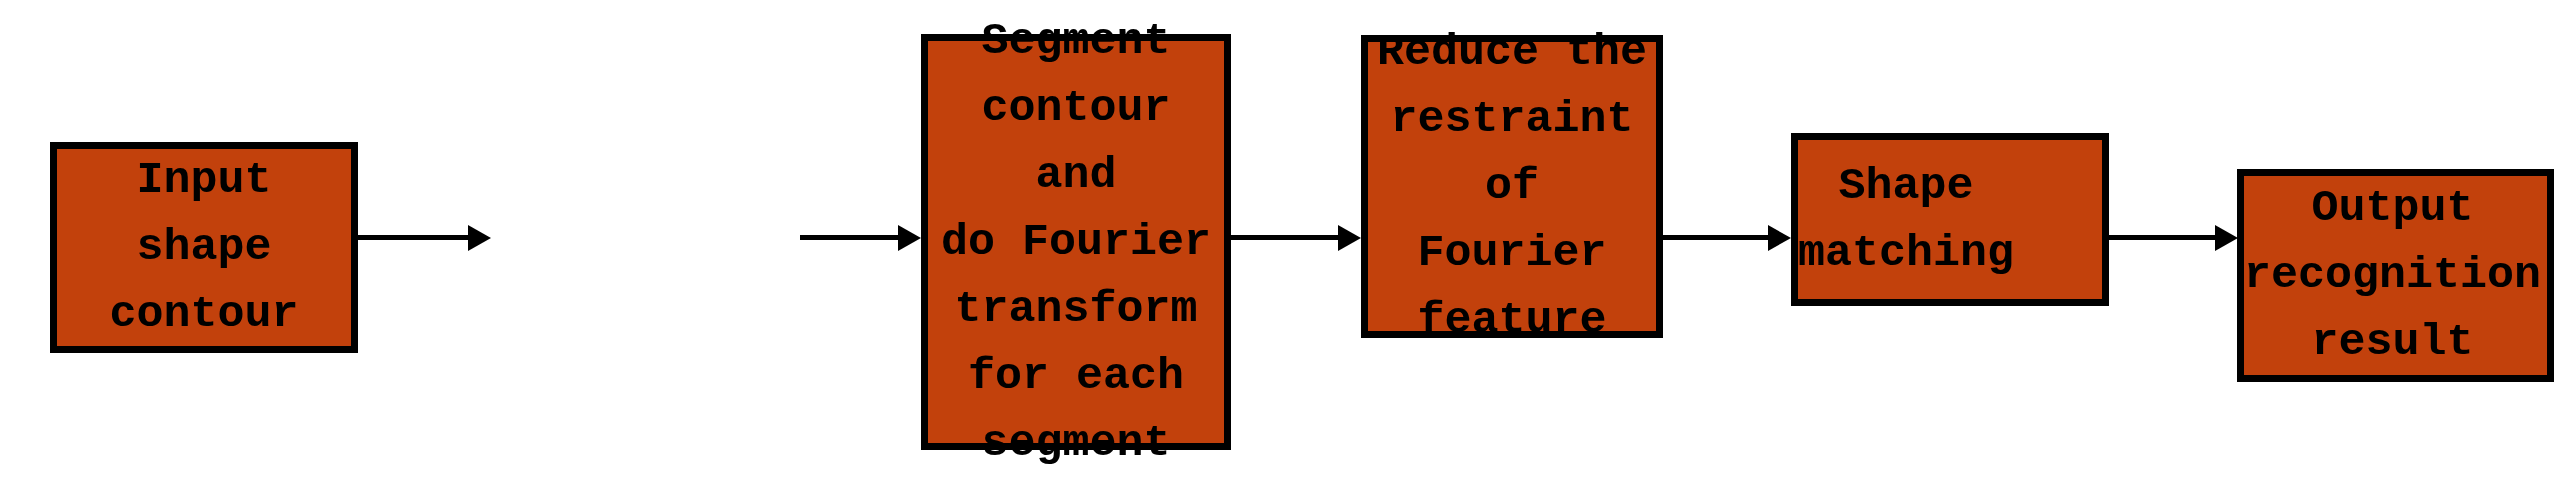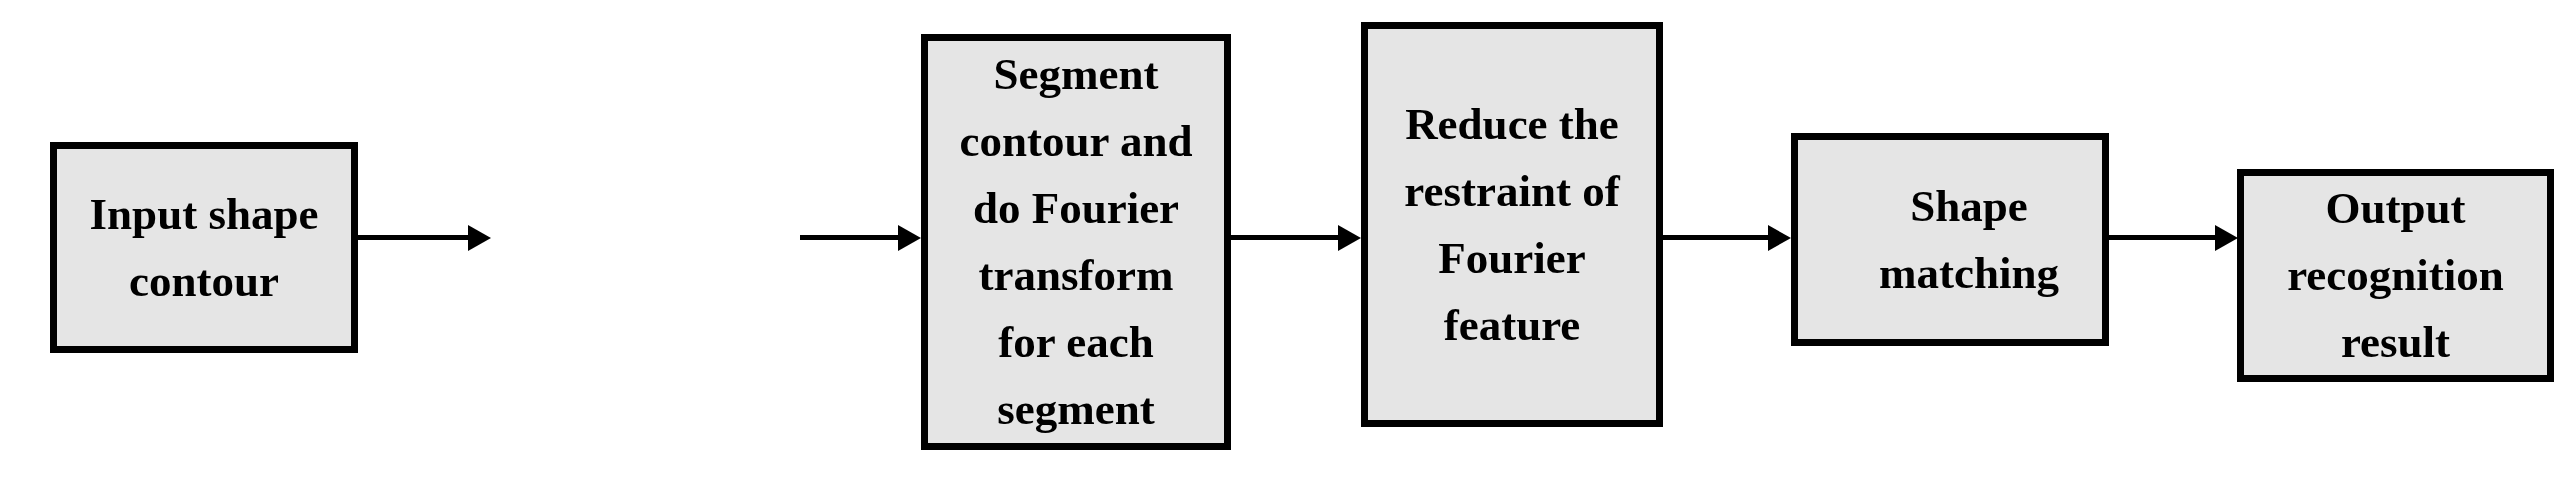--- a/index.html
+++ b/index.html
@@ -12,40 +12,40 @@
     width: 2576px;
     height: 481px;
     background: #ffffff;
     overflow: hidden;
     font-family: "Liberation Serif", "DejaVu Serif", serif;
   }
   .node {
     position: absolute;
     box-sizing: border-box;
     border: 7.8px solid #000000;
-    background: #e5e5e5;
+    background: #c2410c;
     display: flex;
     align-items: center;
-    justify-content: center;
     text-align: center;
+    font-family: Liberation Mono, monospace;
   }
   .node-label {
     display: block;
     white-space: pre-line;
     font-weight: bold;
     font-size: 45px;
     line-height: 67px;
     color: #000000;
   }
   
   #n0 { left: 50px;   top: 142px; width: 308px; height: 211px; }
   #n1 { left: 491px;  top: 30px;  width: 309px; height: 423px; }
   #n2 { left: 921px; top: 34px;  width: 310px; height: 416px; }
-  #n3 { left: 1361px; top: 22px;  width: 302px; height: 405px; }
-  #n4 { left: 1791px; top: 133px; width: 318px; height: 213px; padding-left: 38px; }
+  #n3 { left: 1361px; top: 35px;  width: 302px; height: 303px; }
+  #n4 { left: 1791px; top: 133px; width: 318px; height: 173px; }
   #n5 { left: 2237px; top: 129px; width: 317px; height: 213px; margin-top: 40px; }
 
   .arrow {
     position: absolute;
     top: 224px;
     height: 27px;
     display: flex;
     align-items: center;
   }
   .arrow .shaft {

